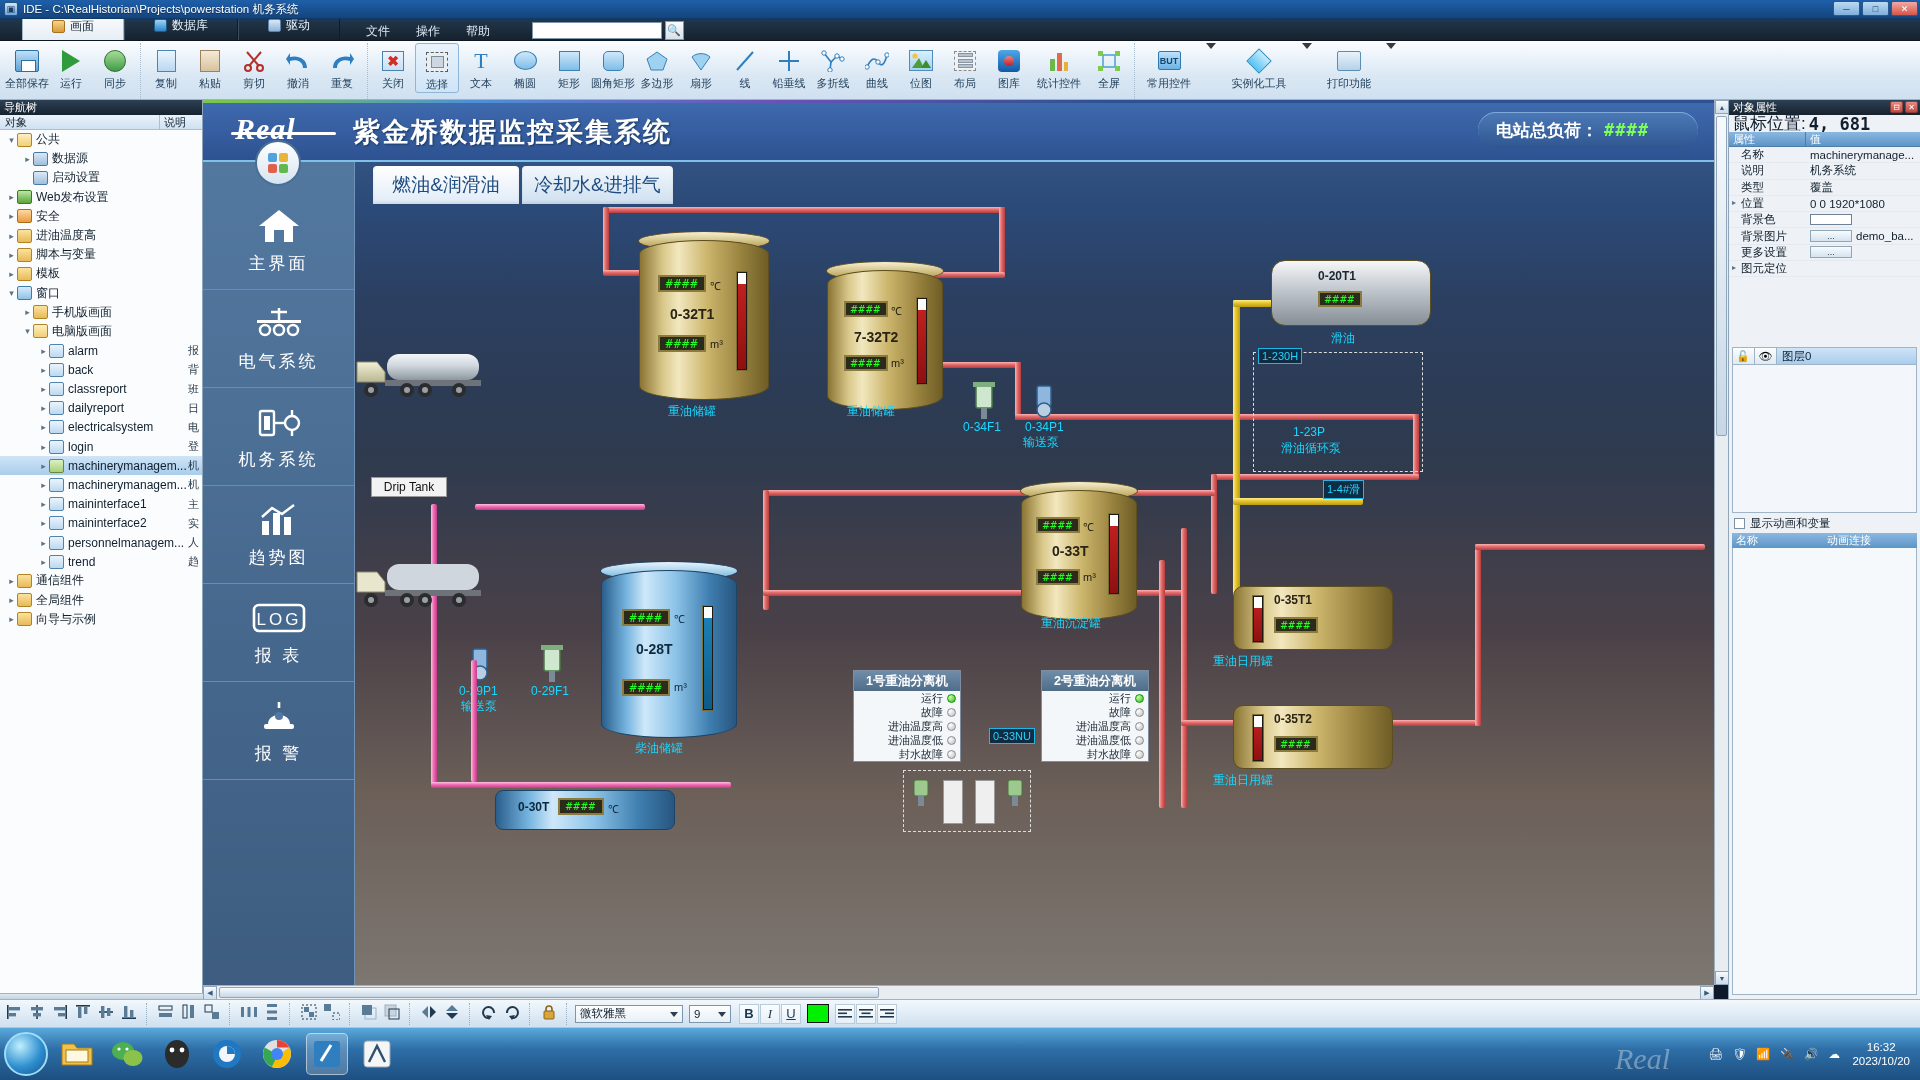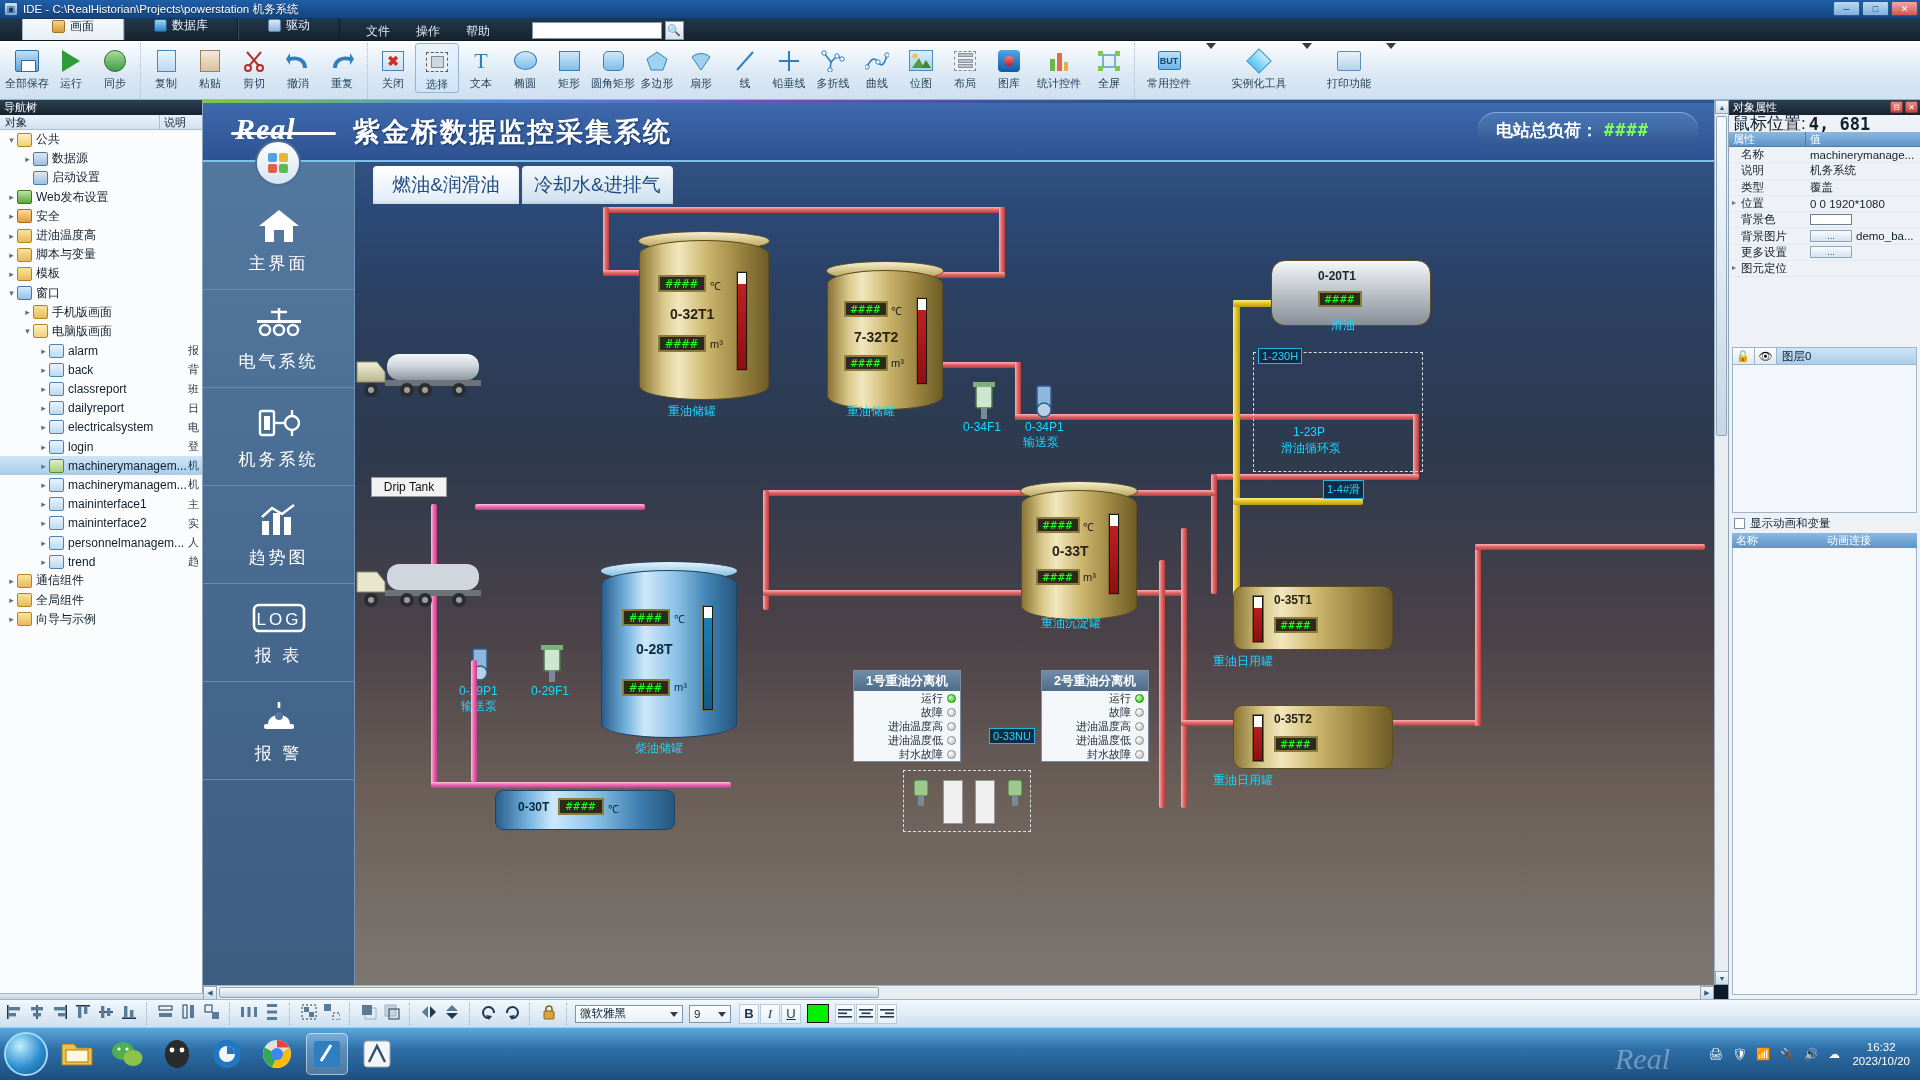--- a/index.html
+++ b/index.html
@@ -1000,21 +1000,21 @@
         </div>
       </div>
       <div class="lblc" style="left:1010px;top:672px">重油日用罐</div>
 
       <div class="tank" style="left:1068px;top:160px;width:160px;height:66px">
         <div class="body" style="border-radius:14px;background:linear-gradient(180deg,#f6f7f8,#c6ccd2 40%,#868e96)">
           <div class="tname" style="left:46px;top:8px;font-size:12px;color:#1b2730">0-20T1</div>
           <div class="lcd" style="left:46px;top:30px;width:44px;height:16px;font-size:11px">####</div>
         </div>
       </div>
-      <div class="lblc" style="left:1128px;top:217px">滑油</div>
+      <div class="lblc" style="left:1128px;top:230px">滑油</div>
 
       <div class="dashbox" style="left:1050px;top:252px;width:170px;height:120px"></div>
       <div class="tagbox" style="left:1055px;top:248px">1-230H</div>
       <div class="lblc" style="left:1090px;top:325px">1-23P</div>
       <div class="lblc" style="left:1078px;top:340px">滑油循环泵</div>
       <div class="tagbox" style="left:1120px;top:380px">1-4#滑</div>
 
       <div class="whitebox" style="left:168px;top:377px;width:76px;height:20px">Drip Tank</div>
 
       <div class="pump" style="left:768px;top:282px">

